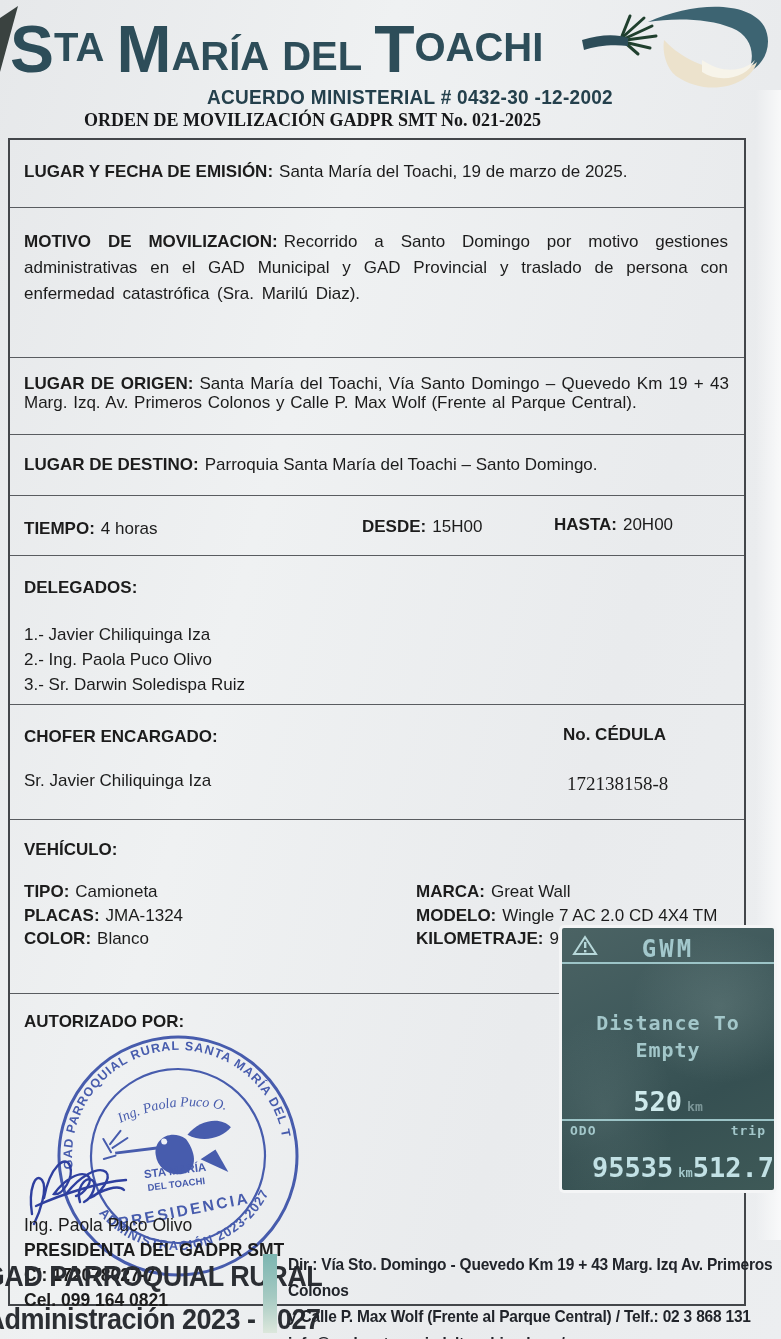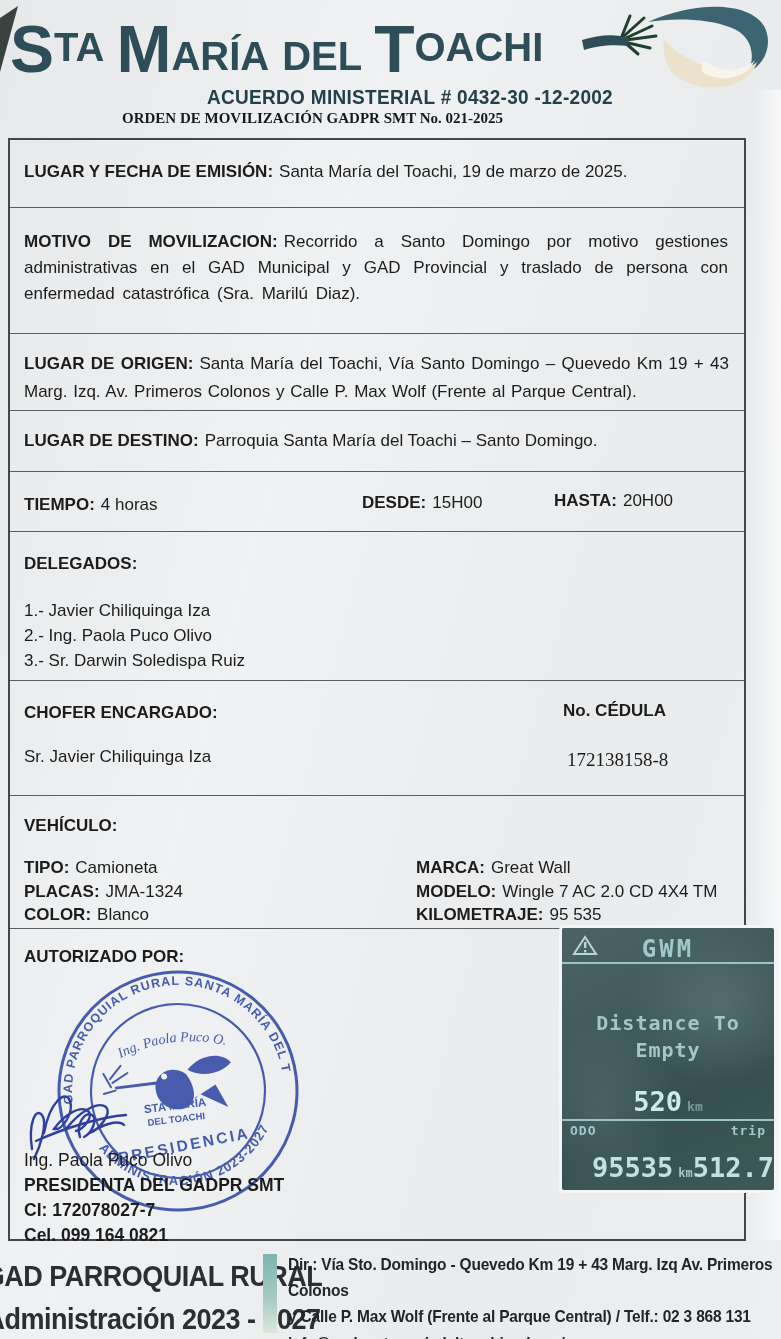--- a/index.html
+++ b/index.html
@@ -16,38 +16,38 @@
     color:#2d4d59;font-weight:bold;letter-spacing:-1px;}
   .grp{display:flex;align-items:flex-start;}
   .biglt{font-size:66px;line-height:.82;display:block;}
   .restwrap{display:flex;flex-direction:row;height:54px;margin-left:1px;}
   .bar{height:9px;background:#2d4d59;width:calc(100% + 10px);}
   .restwrap .rest{font-size:40px;line-height:1;padding-top:5px;letter-spacing:0px;}
   .nobar .rest{margin-top:auto;padding-top:0;}
   .acuerdo{position:absolute;left:140px;top:86px;width:540px;text-align:center;
     font-size:19px;font-weight:bold;color:#24404c;letter-spacing:.3px;transform:scaleY(1.1);}
   .doc-title{position:absolute;left:0;top:110px;width:625px;text-align:center;
-    font-family:"Liberation Serif",serif;font-weight:bold;font-size:15px;color:#17181a;}
+    font-family:"Liberation Serif",serif;font-weight:bold;font-size:18px;color:#17181a;}
 
   
   .bird{position:absolute;left:552px;top:0;}
 
   
   .doc-table{position:absolute;left:8px;top:138px;width:734px;border:2px solid #43464a;}
   .row{position:relative;box-sizing:border-box;border-top:1px solid #595c60;font-size:17px;}
   .row:first-child{border-top:none;}
   .r1{height:67px;padding:22px 14px 0;}
   .r2{height:126px;padding:21px 16px 0 14px;text-align:justify;line-height:26px;word-spacing:3px;}
-  .r3{height:77px;padding:16px 15px 0 14px;text-align:justify;line-height:28px;word-spacing:1px;}
+  .r3{height:77px;padding:16px 15px 0 14px;text-align:justify;line-height:19px;word-spacing:1px;margin-top:24px;}
   .r4{height:61px;padding:20px 14px 0;}
   .r5{height:60px;}
   .r6{height:149px;padding:22px 14px 0;}
   .r7{height:115px;}
   .r8{height:133px;}
-  .r9{height:311px;}
+  .r9{height:311px;margin-top:41px;}
   .lbl{font-weight:bold;margin-right:6px;}
   .t-main{position:absolute;left:14px;top:23px;}
   .t-desde{position:absolute;left:352px;top:21px;}
   .t-hasta{position:absolute;left:544px;top:19px;}
   .dlg-list{margin-top:24px;line-height:25px;}
   .c-label{position:absolute;left:14px;top:22px;font-weight:bold;}
   .c-ced-label{position:absolute;left:553px;top:20px;font-weight:bold;}
   .c-name{position:absolute;left:14px;top:66px;}
   .c-ced{position:absolute;left:557px;top:68px;font-family:"Liberation Serif",serif;font-size:19px;}
   .v-label{position:absolute;left:14px;top:20px;font-weight:bold;}

